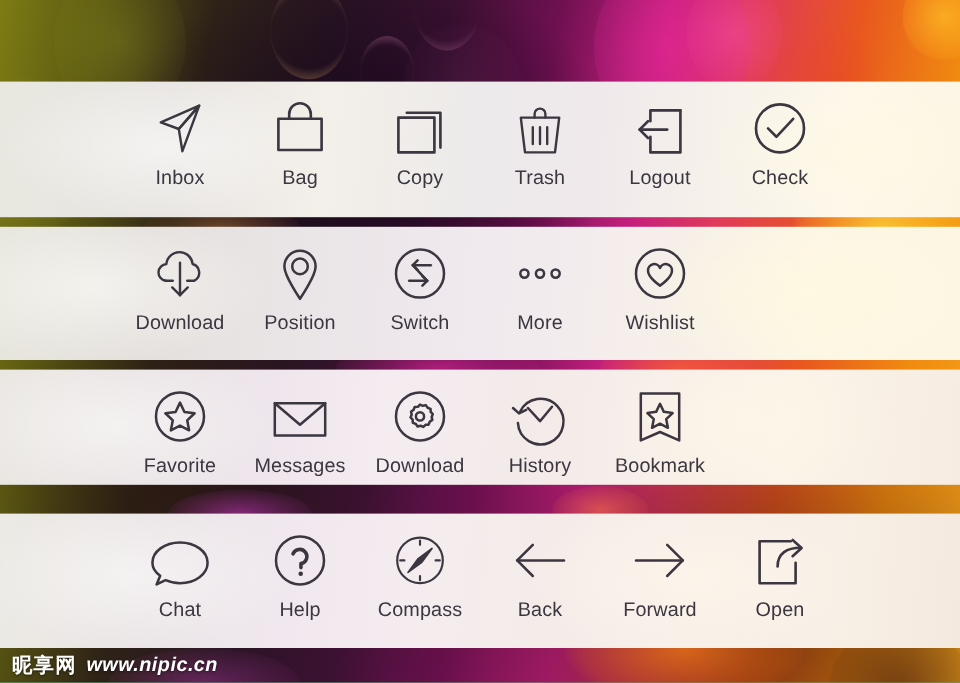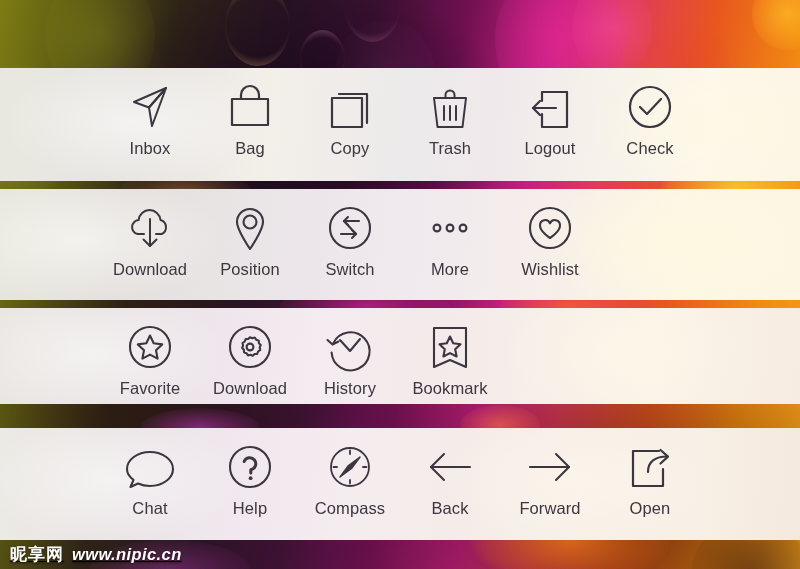--- a/index.html
+++ b/index.html
@@ -104,21 +104,20 @@
   
   .watermark {
     position: absolute;
     left: 0;
     bottom: 0;
     width: 800px;
     height: 29px;
     display: flex;
     align-items: center;
     z-index: 5;
-    text-decoration: underline;
   }
   .wm-logo {
     margin-left: 10px;
     font-size: 17px;
     font-weight: bold;
     color: #ffffff;
     letter-spacing: 1px;
     text-shadow: 0 1px 2px rgba(0,0,0,0.55);
     font-family: "DejaVu Sans", sans-serif;
   }
@@ -303,20 +302,29 @@
     <div class="cell">
       <div class="glyph">
         <svg width="56" height="56" viewBox="0 0 56 56" fill="none" stroke="#3b3640" stroke-width="2.1" stroke-linecap="round" stroke-linejoin="round">
           <circle cx="28" cy="28" r="20"></circle>
           <path d="M28 16.5 L31.7 24.3 L40.2 25.4 L34 31.3 L35.6 39.6 L28 35.6 L20.4 39.6 L22 31.3 L15.8 25.4 L24.3 24.3 Z"></path>
         </svg>
       </div>
       <div class="lbl">Favorite</div>
     </div>
 
+    <div class="cell">
+      <div class="glyph">
+        <svg width="56" height="56" viewBox="0 0 56 56" fill="none" stroke="#3b3640" stroke-width="2.1" stroke-linecap="round" stroke-linejoin="round">
+          <rect x="7" y="17" width="42" height="27"></rect>
+          <path d="M7 17 L28 35 L49 17"></path>
+        </svg>
+      </div>
+      <div class="lbl">Messages</div>
+    </div>
 
 
     <div class="cell">
       <div class="glyph">
         <svg width="56" height="56" viewBox="0 0 56 56" fill="none" stroke="#3b3640" stroke-width="2.1" stroke-linecap="round" stroke-linejoin="round">
           <circle cx="28" cy="28" r="20"></circle>
           <path d="M28 18.2 l2.4 1.0 2.4 -0.6 1.6 2.2 2.4 0.9 0.1 2.6 1.8 1.8 -1.0 2.4 0.6 2.4 -2.2 1.6 -0.9 2.4 -2.6 0.1 -1.8 1.8 -2.4 -1.0 -2.4 0.6 -1.6 -2.2 -2.4 -0.9 -0.1 -2.6 -1.8 -1.8 1.0 -2.4 -0.6 -2.4 2.2 -1.6 0.9 -2.4 2.6 -0.1 Z"></path>
           <circle cx="28" cy="28" r="3.4"></circle>
         </svg>
       </div>

